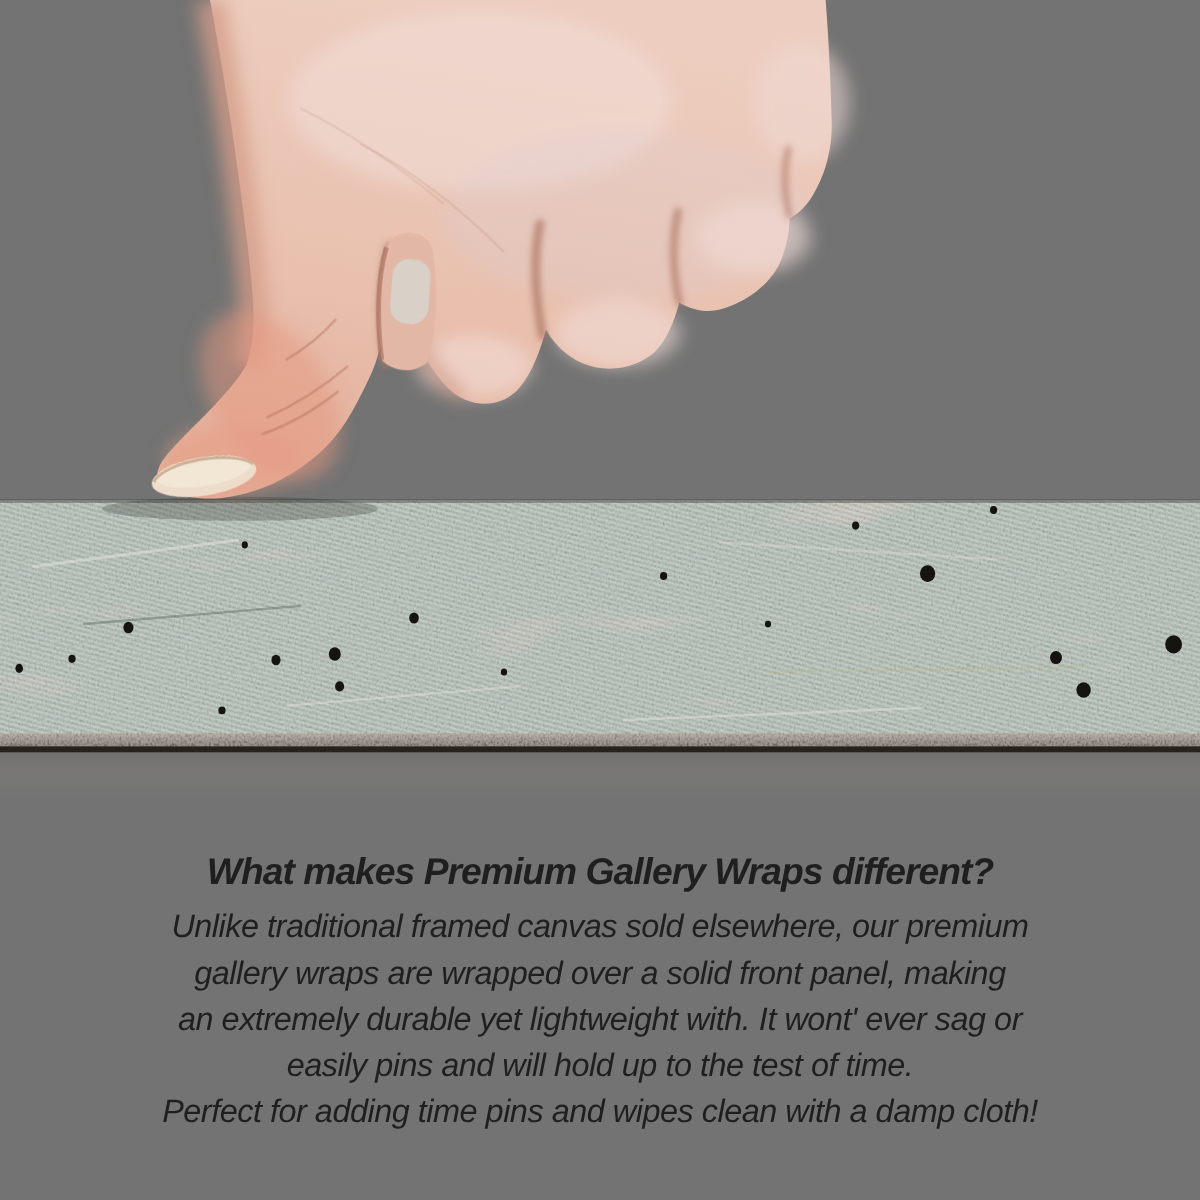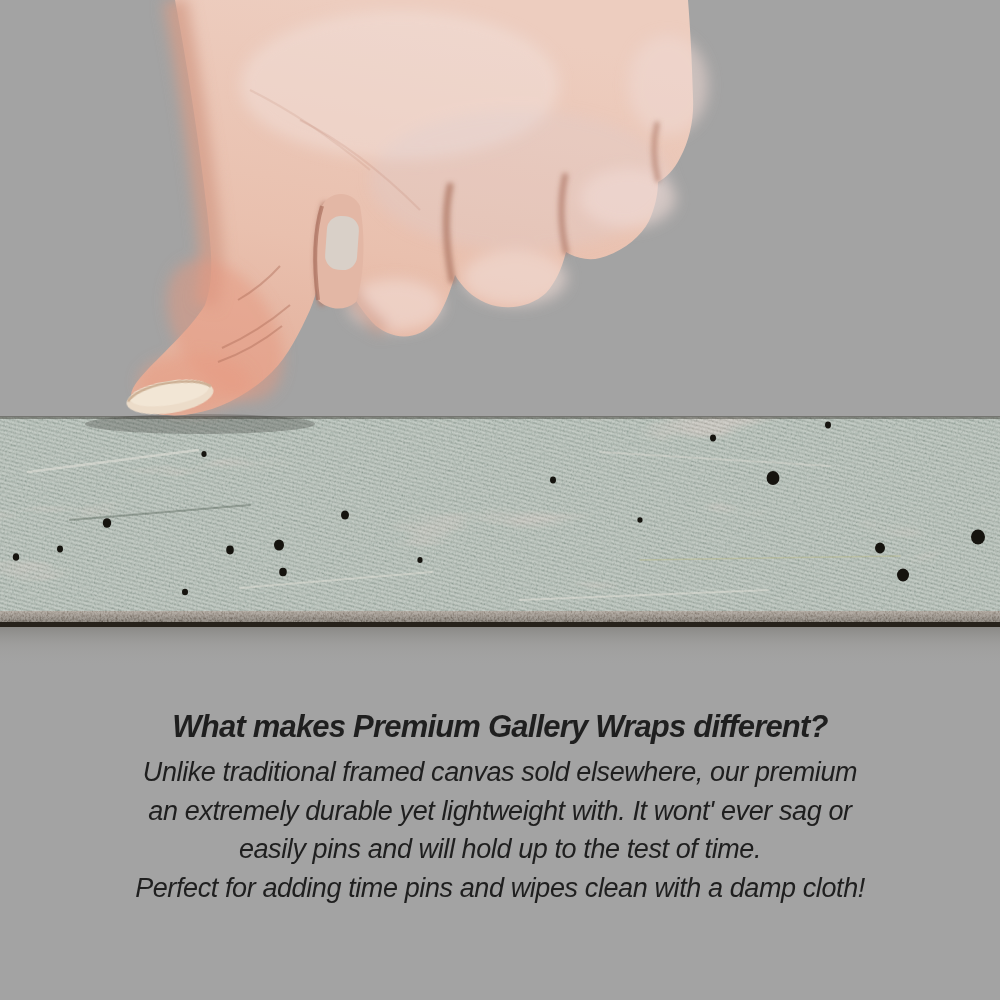--- a/index.html
+++ b/index.html
@@ -1,17 +1,17 @@
 <!DOCTYPE html>
 <html><head>
 <meta charset="utf-8">
 <style>
   html,body{margin:0;padding:0;background:#ffffff;}
   .stage{
-    position:relative;width:1000px;height:1000px;background:#a3a3a3;overflow:hidden;
+    position:relative;width:1000px;height:1000px;background:#737373;overflow:hidden;
     font-family:"Liberation Sans", sans-serif;
   }
   .photo-svg{position:absolute;left:0;top:0;width:1000px;height:1000px;display:block;}
   .caption{
     position:absolute;left:0;width:1000px;text-align:center;color:#1f1f1f;
     font-style:italic;
   }
   .caption-heading{
     top:707px;font-size:31px;line-height:40px;font-weight:700;letter-spacing:-0.8px;
   }
@@ -171,18 +171,19 @@
         <ellipse cx="170" cy="393" rx="40" ry="12" fill="#f2e6d5"></ellipse>
         <path d="M128,395 A44 16 0 0 1 212,393" stroke="#cdb196" stroke-width="2.5" fill="none"></path>
       </g>
     </g>
   </svg>
 
   <div class="caption caption-heading">What makes Premium Gallery Wraps different?</div>
 
   <div class="caption caption-body">
     <span class="line">Unlike traditional framed canvas sold elsewhere, our premium</span>
+    <span class="line">gallery wraps are wrapped over a solid front panel, making</span>
     <span class="line">an extremely durable yet lightweight with. It wont' ever sag or</span>
     <span class="line">easily pins and will hold up to the test of time.</span>
     <span class="line">Perfect for adding time pins and wipes clean with a damp cloth!</span>
   </div>
 
 </div>
 
 </body></html>

